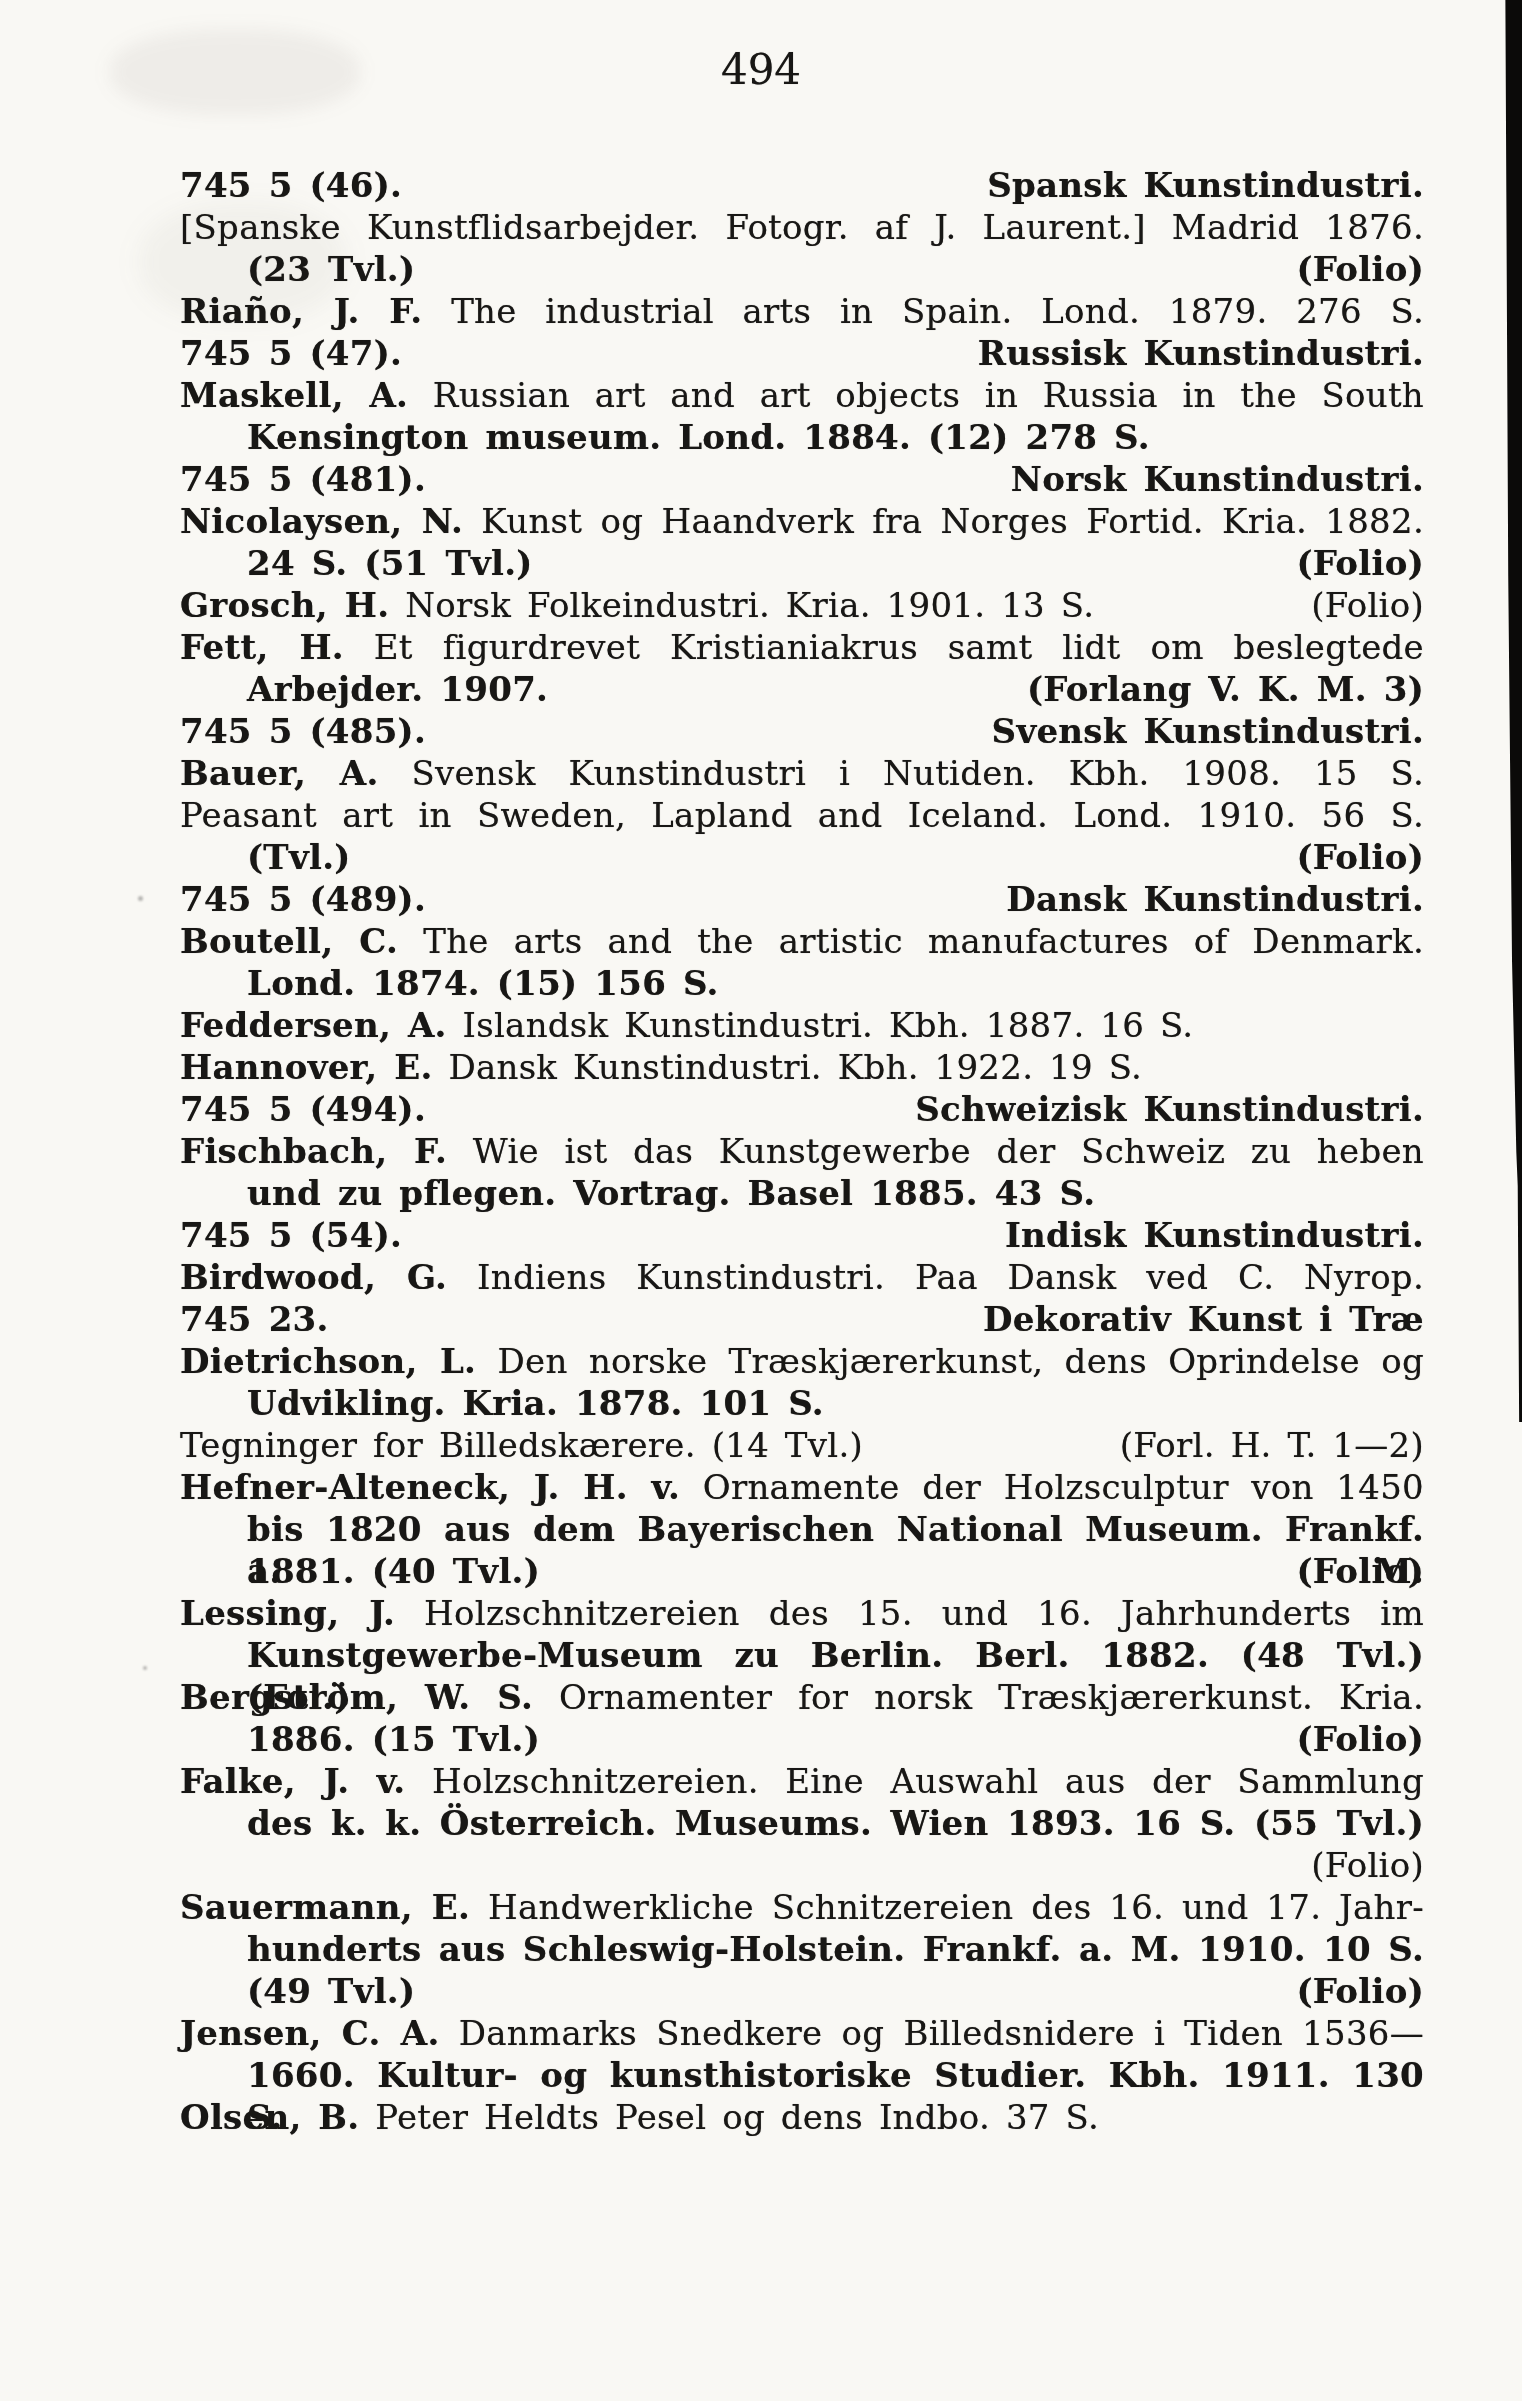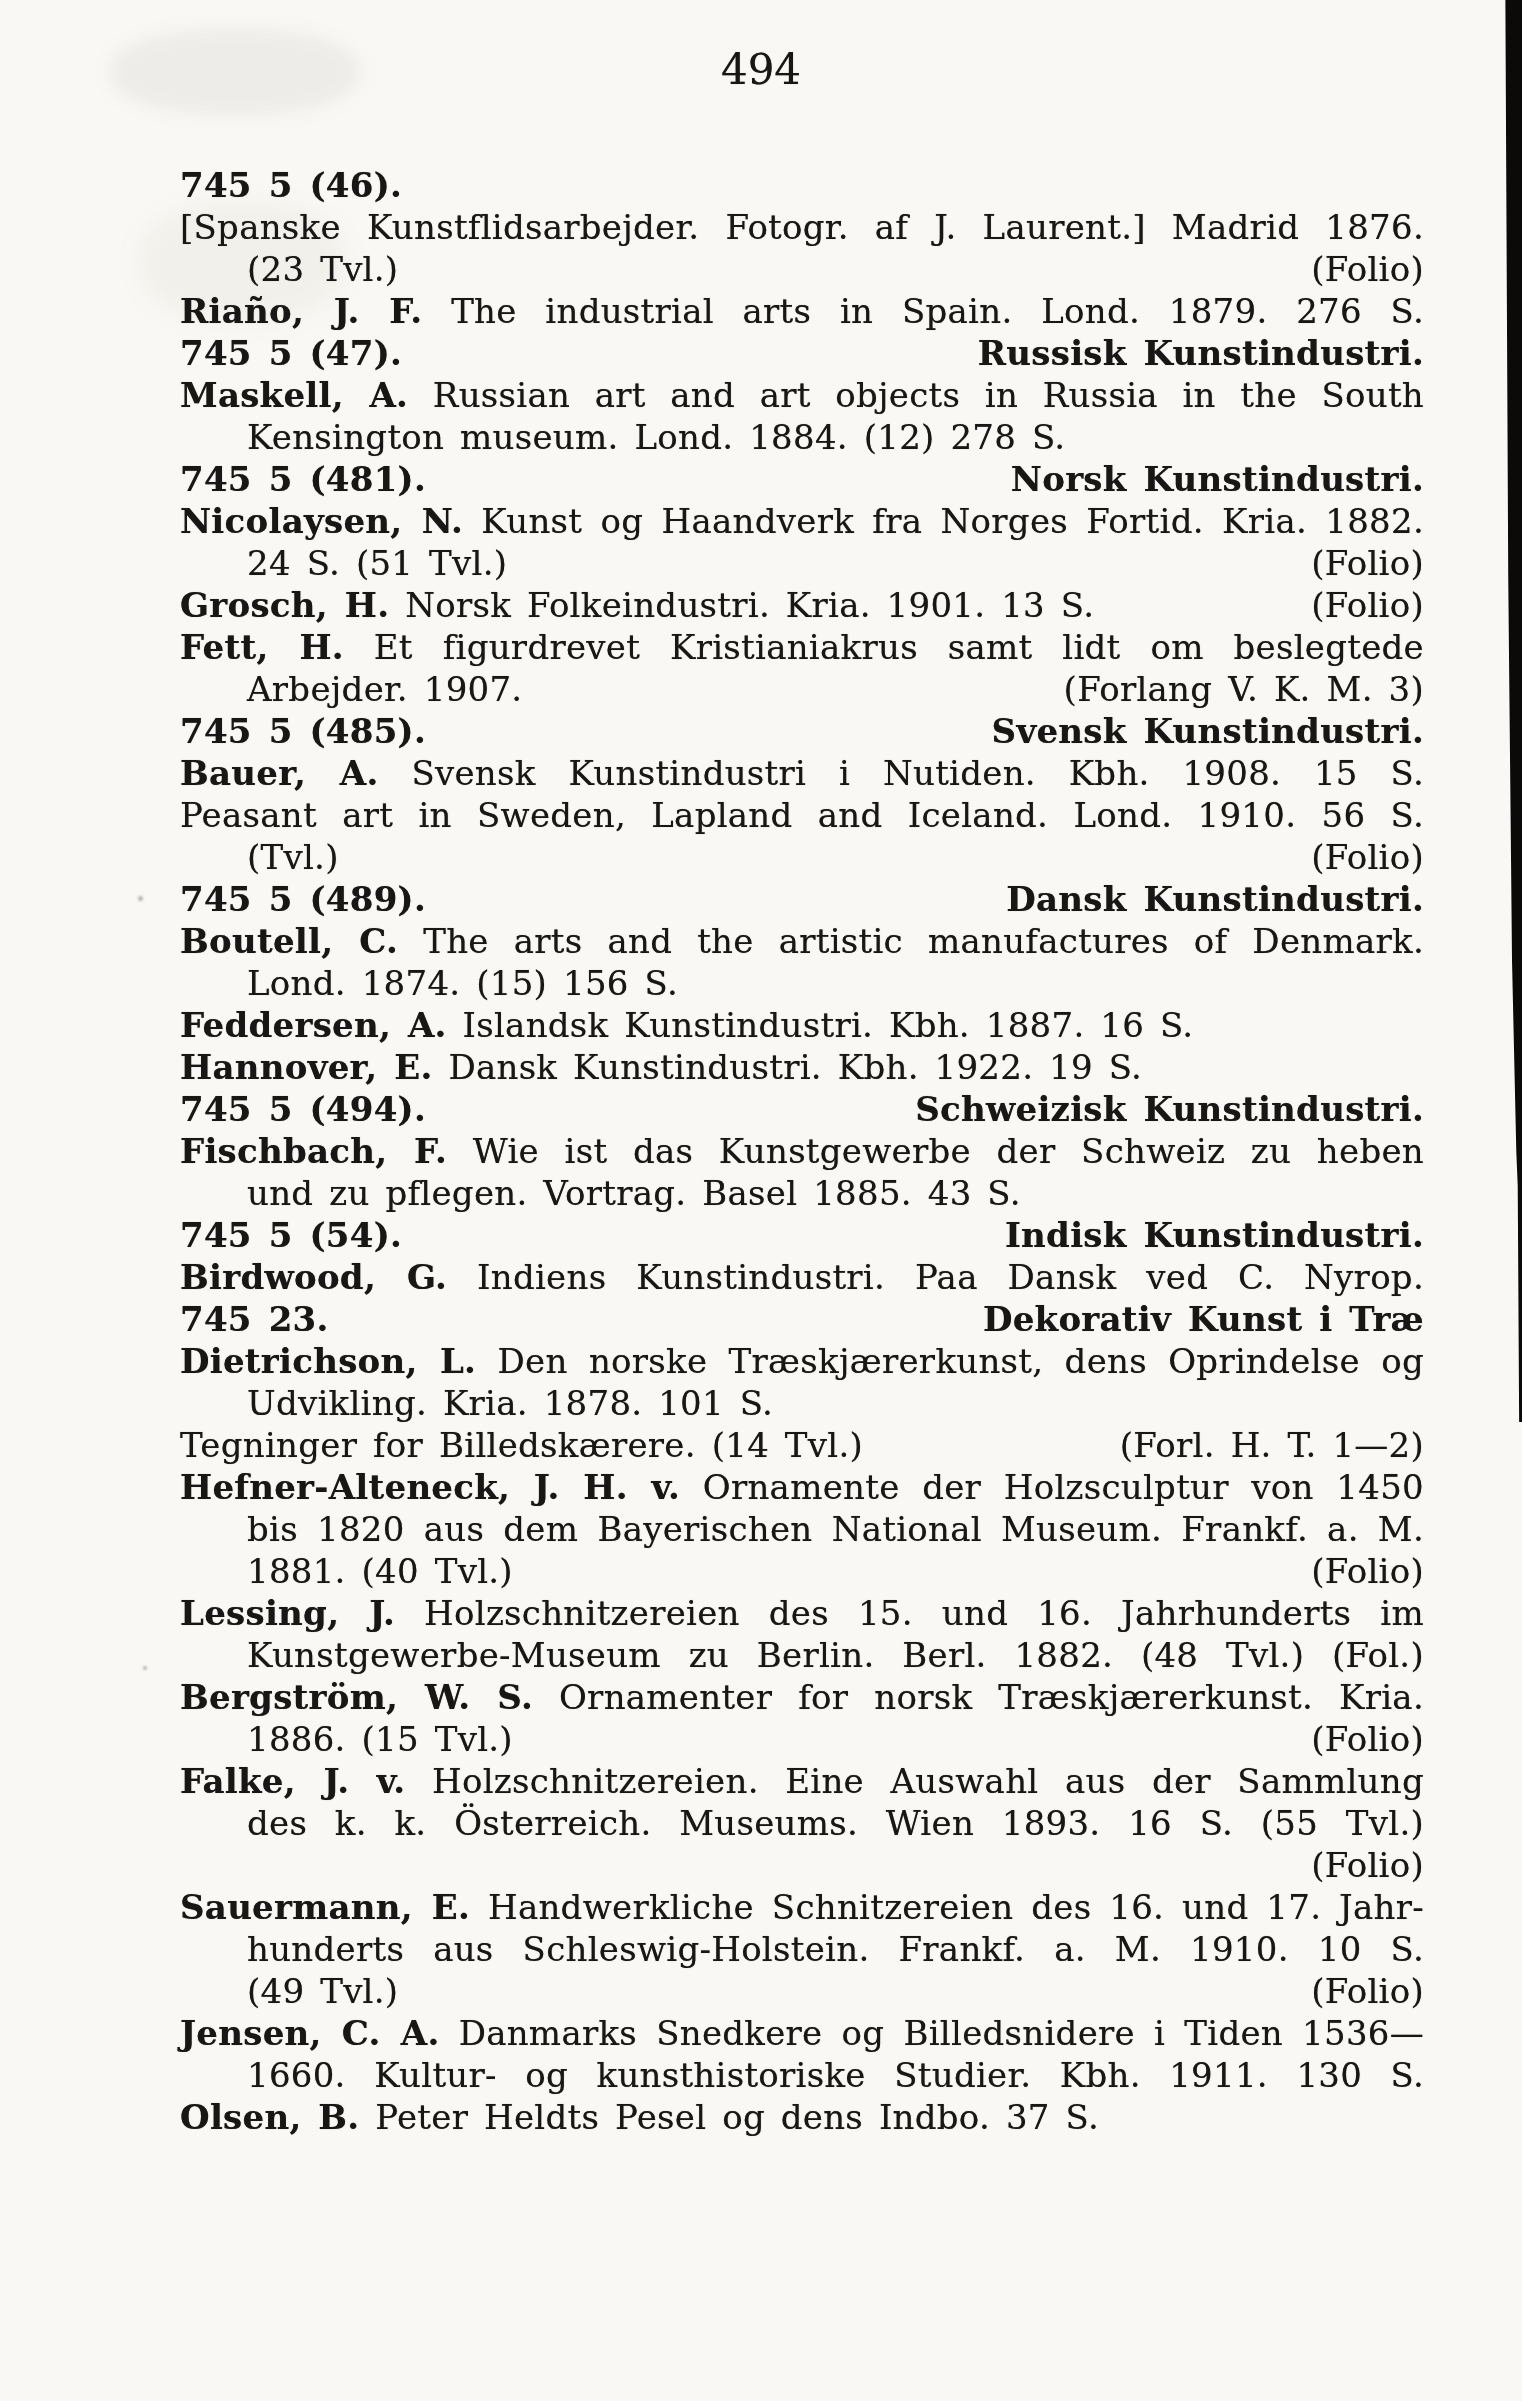--- a/index.html
+++ b/index.html
@@ -54,21 +54,21 @@
     height: 42px;
     line-height: 42px;
     font-size: 34px;
     word-spacing: 0.14em;
     letter-spacing: 0.008em;
     text-shadow: 0 0 0.7px rgba(35, 32, 28, 0.65);
   }
   .line.justify { text-align: justify; text-align-last: justify; }
   .line.split   { display: flex; justify-content: space-between; align-items: flex-end; }
   .line.right   { display: flex; justify-content: flex-end; }
-  .line.ind     { padding-left: 67px; }
+  .line.ind     { padding-left: 67px; font-weight: bold; }
   .b            { font-weight: bold; }
 
   .pagenum {
     margin-top: 49px;
     height: 42px;
     line-height: 42px;
     text-align: center;
     font-size: 42px;
     word-spacing: 0.1em;
     text-shadow: 0 0 0.7px rgba(35, 32, 28, 0.6);
@@ -81,20 +81,21 @@
   <div class="smudge s1"></div>
   <div class="smudge s2"></div>
   <div class="speck p1"></div>
   <div class="speck p2"></div>
   <div class="scan-bar"></div>
 
   <div class="content">
 
   <div class="line split">
         <span><span class="b">745 5 (46).</span></span>
+        <span><span class="b">Spansk Kunstindustri.</span></span>
       </div>
       <div class="line justify"><span>[Spanske Kunstflidsarbejder. Fotogr. af J. Laurent.] Madrid 1876.</span></div>
       <div class="line split ind">
         <span><span>(23 Tvl.)</span></span>
         <span><span>(Folio)</span></span>
       </div>
       <div class="line justify"><span class="b">Riaño, J. F.</span><span> The industrial arts in Spain. Lond. 1879. 276 S.</span></div>
       <div class="line split">
         <span><span class="b">745 5 (47).</span></span>
         <span><span class="b">Russisk Kunstindustri.</span></span>

